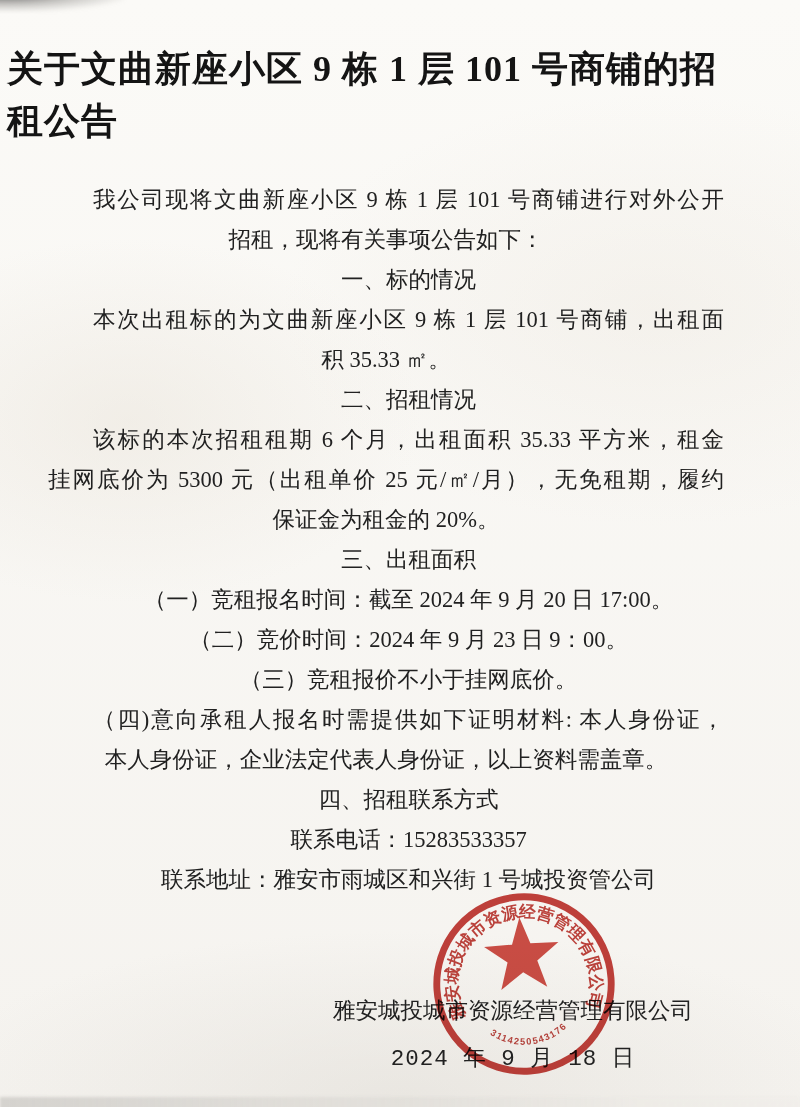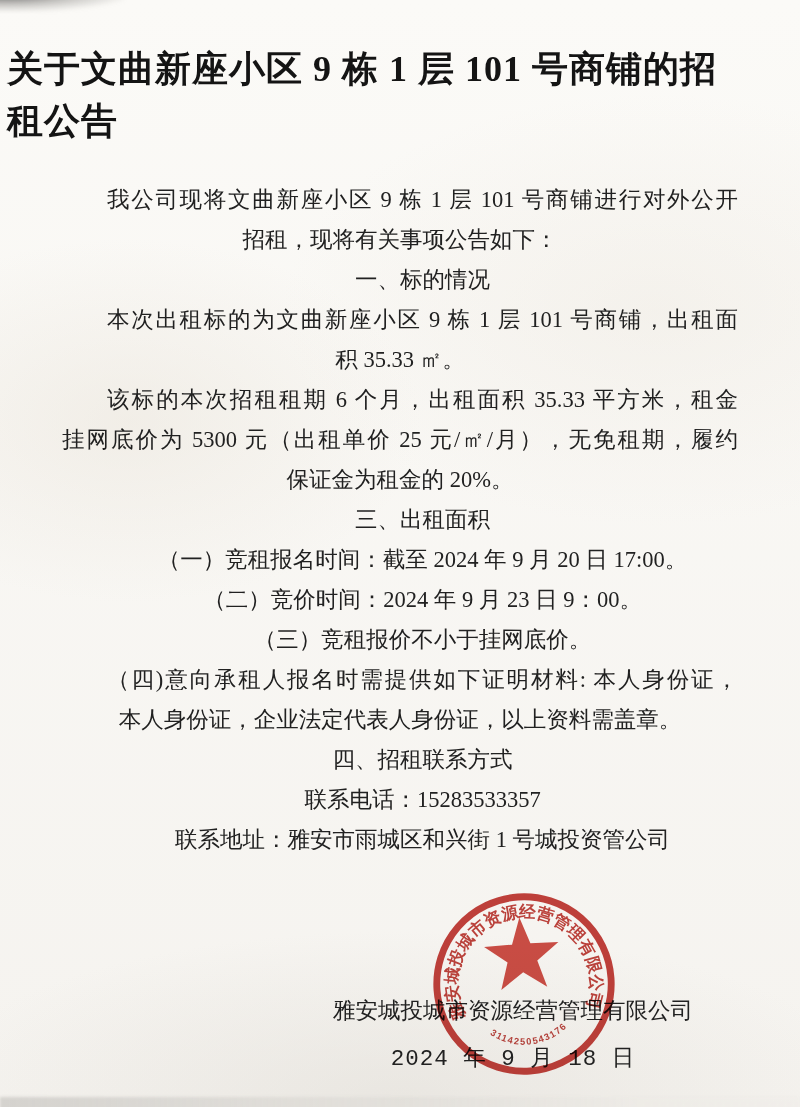--- a/index.html
+++ b/index.html
@@ -29,21 +29,21 @@
     background:rgba(90,88,85,.38); transform:rotate(2deg); border-radius:2px;
   }
   .doc-title{
     position:absolute; top:36px; left:0; width:100%;
     margin:7px; 
     font-size:36px; font-weight:700; line-height:52px; color:#141414;
     letter-spacing:1px;
   }
   .doc-title .tline{display:block;}
   .doc-body{
-    position:absolute; top:180px; left:62px; width:676px;
+    position:absolute; top:180px; left:48px; width:676px;
     font-size:22.5px; line-height:40px; color:#212121;
   }
   .line{min-height:40px; text-align:center;}
   .line.indent{text-indent:45px;}
   .line.fill{text-align:justify; text-align-last:justify; text-justify:inter-ideograph;}
   .signature{
     position:absolute; top:996px; left:333px;
     display:inline-block; text-align:center;
     font-size:22.5px; color:#212121;
   }
@@ -73,20 +73,21 @@
     <span class="tline">关于文曲新座小区 9 栋 1 层 101 号商铺的招</span>
     <span class="tline">租公告</span>
   </h1>
 
   <div class="doc-body" id="body-lines">
       <div class="line indent fill">我公司现将文曲新座小区 9 栋 1 层 101 号商铺进行对外公开</div>
       <div class="line">招租，现将有关事项公告如下：</div>
       <div class="line indent">一、标的情况</div>
       <div class="line indent fill">本次出租标的为文曲新座小区 9 栋 1 层 101 号商铺，出租面</div>
       <div class="line">积 35.33 ㎡。</div>
+      <div class="line indent">二、招租情况</div>
       <div class="line indent fill">该标的本次招租租期 6 个月，出租面积 35.33 平方米，租金</div>
       <div class="line fill">挂网底价为 5300 元（出租单价 25 元/㎡/月），无免租期，履约</div>
       <div class="line">保证金为租金的 20%。</div>
       <div class="line indent">三、出租面积</div>
       <div class="line indent">（一）竞租报名时间：截至 2024 年 9 月 20 日 17:00。</div>
       <div class="line indent">（二）竞价时间：2024 年 9 月 23 日 9：00。</div>
       <div class="line indent">（三）竞租报价不小于挂网底价。</div>
       <div class="line indent fill">（四)意向承租人报名时需提供如下证明材料: 本人身份证，</div>
       <div class="line">本人身份证，企业法定代表人身份证，以上资料需盖章。</div>
       <div class="line indent">四、招租联系方式</div>

